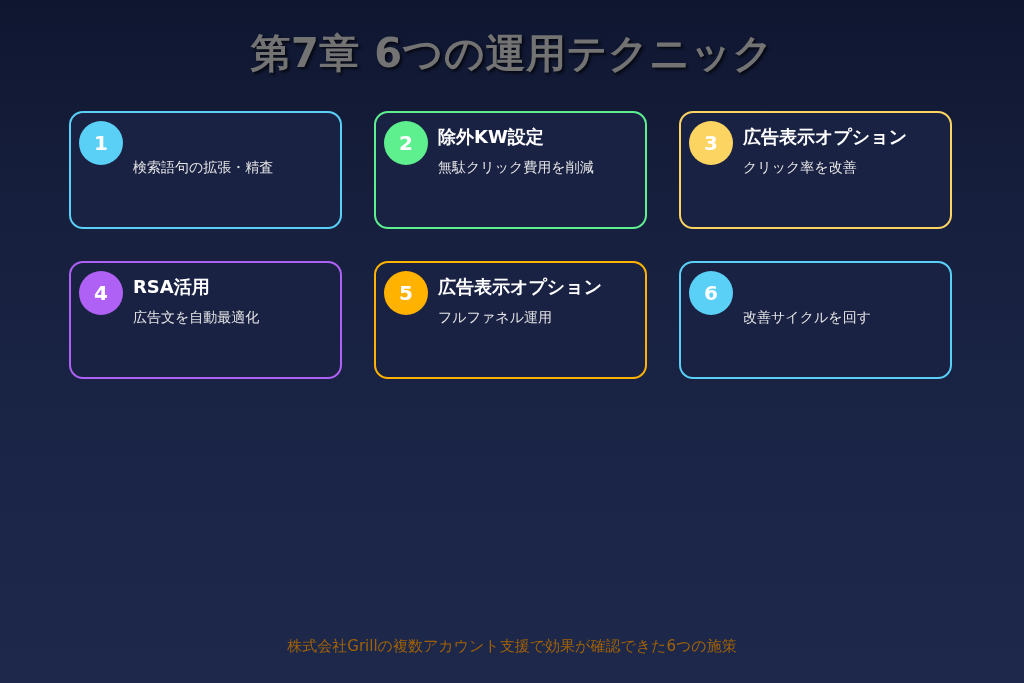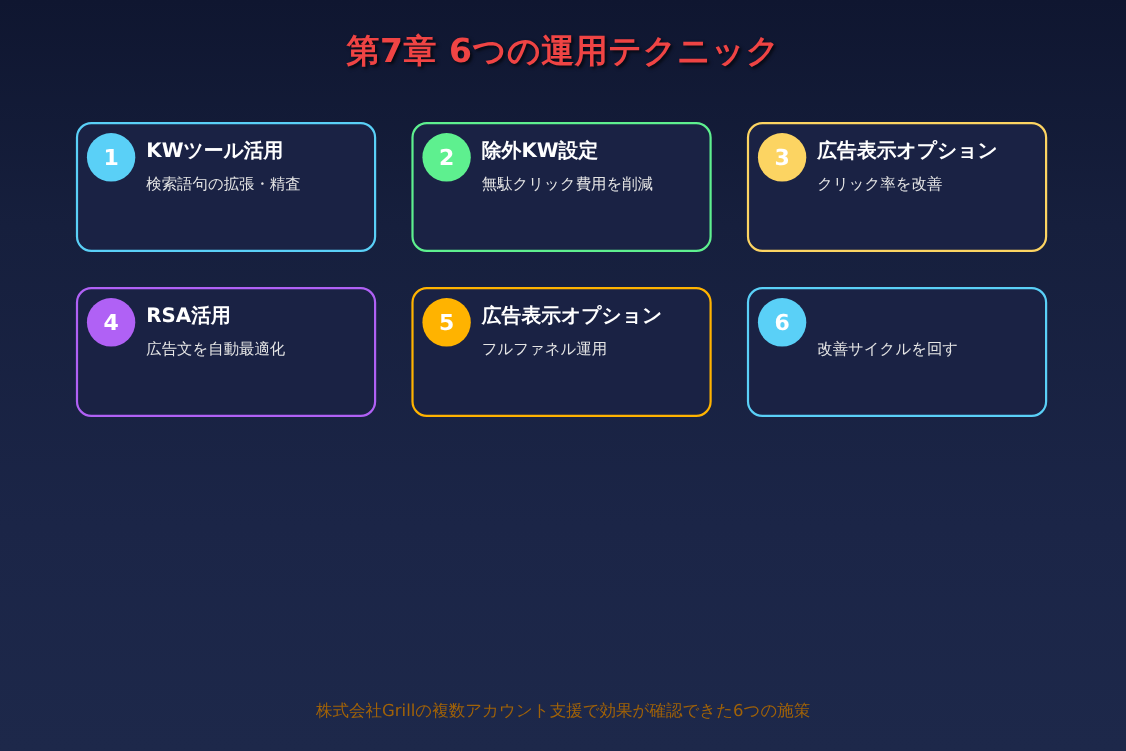--- a/index.html
+++ b/index.html
@@ -3,21 +3,21 @@
 <meta charset="utf-8">
 <style>
   html, body { margin:0; padding:0; }
   body {
     width:1024px; height:683px; overflow:hidden; position:relative;
     background: linear-gradient(180deg, #0f1630 0%, #161f3d 30%, #1b2547 70%, #1d284a 100%);
     font-family: "DejaVu Sans", "Liberation Sans", sans-serif;
   }
   .title {
     position:absolute; left:0; right:0; top:26px; text-align:center;
-    font-size:30px; font-weight:bold; color:#ef4444;
+    font-size:40px; font-weight:bold; color:#737373;
     text-shadow: 2px 2px 3px rgba(0,0,0,0.7);
     letter-spacing:0.5px;
   }
   .card {
     position:absolute; width:273px; height:118px;
     border:2px solid #4fc3f7; border-radius:14px;
     background:#1a2244; box-sizing:border-box;
   }
   .circle {
     position:absolute; left:8px; top:8px; width:44px; height:44px; border-radius:50%;
@@ -35,21 +35,20 @@
     color:#a16207; font-size:15px;
   }
 </style>
 </head>
 <body>
 
 <div class="title">第7章 6つの運用テクニック</div>
 
 <div class="card" style="left: 69px; top: 111px; border-color: rgb(90, 208, 247);">
   <div class="circle" style="background: rgb(90, 208, 247);">1</div>
-  <div class="ctitle">KWツール活用</div>
   <div class="csub">検索語句の拡張・精査</div>
 </div>
 <div class="card" style="left: 374px; top: 111px; border-color: rgb(94, 240, 143);">
   <div class="circle" style="background: rgb(94, 240, 143);">2</div>
   <div class="ctitle">除外KW設定</div>
   <div class="csub">無駄クリック費用を削減</div>
 </div>
 <div class="card" style="left: 679px; top: 111px; border-color: rgb(252, 212, 98);">
   <div class="circle" style="background: rgb(252, 212, 98);">3</div>
   <div class="ctitle">広告表示オプション</div>

